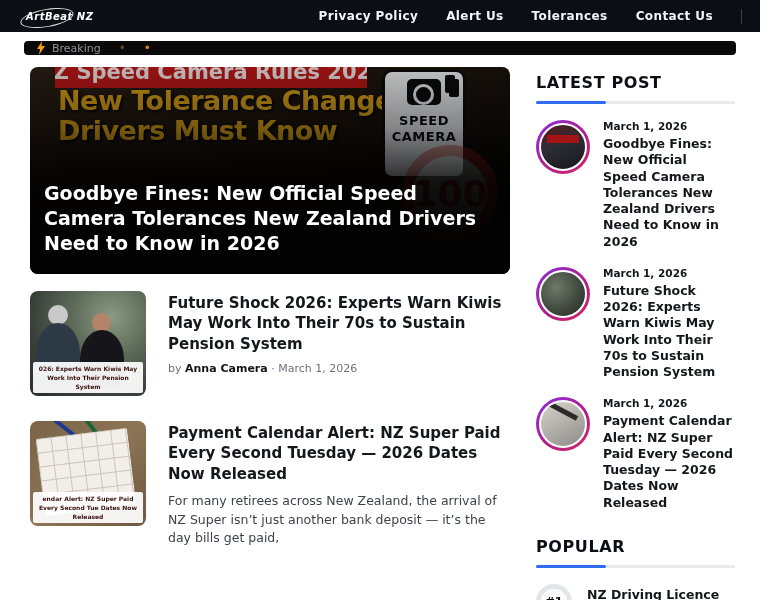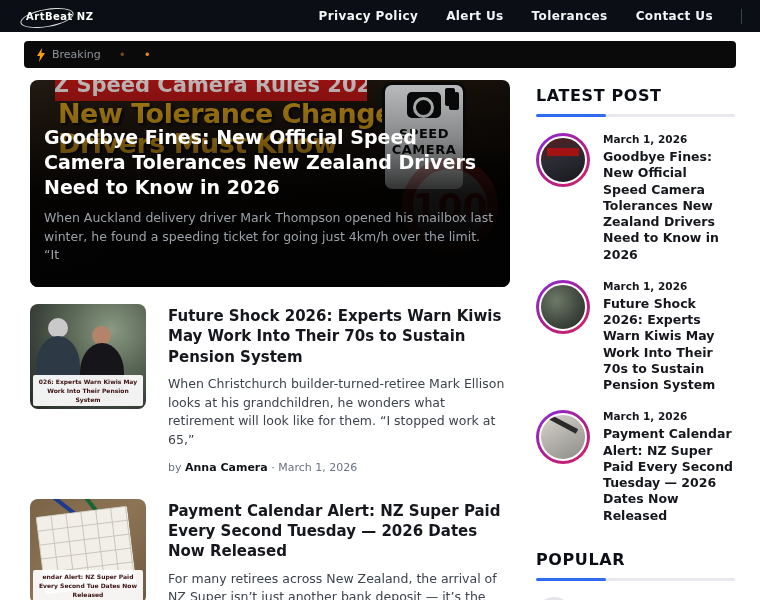--- a/index.html
+++ b/index.html
@@ -2,31 +2,31 @@
 <html><head>
 <meta charset="utf-8">
 <style>
   * { margin:0; padding:0; box-sizing:border-box; }
   html,body { width:760px; height:600px; overflow:hidden; background:#fff;
               font-family:"DejaVu Sans","Liberation Sans",sans-serif; }
 
   
   .topbar { height:32px; background:#0b0e14; display:flex; align-items:center;
             justify-content:space-between; padding:0 18px; }
-  .logo { position:relative; color:#fff; font-size:10px; font-weight:bold; 
+  .logo { position:relative; color:#fff; font-size:10px; font-weight:bold; font-style:italic;
           padding:5px 8px; letter-spacing:.5px; white-space:nowrap; }
   .logo::before { content:""; position:absolute; left:2px; top:3px; width:52px; height:16px;
                   border:1px solid rgba(255,255,255,.85); border-radius:50%; transform:rotate(-10deg); }
   .nav { display:flex; align-items:center; gap:28px; }
   .nav a { color:#f3f4f6; font-size:12px; font-weight:bold; text-decoration:none; letter-spacing:.4px; }
   .nav-divider { width:1px; height:15px; background:#39404d; }
 
   
   .breaking-wrap { padding:9px 24px 0 24px; background:#fff; }
-  .breaking { background:#0a0a0a; border-radius:4px; height:27px; display:flex; align-items:center;
+  .breaking { background:#0a0a0a; border-radius:4px; height:14px; display:flex; align-items:center;
               padding:4px 12px; overflow:hidden; white-space:nowrap; }
   .breaking-label { display:flex; align-items:center; gap:6px; color:#8f949b; font-size:11px; flex:none; margin-right:10px; }
   .bolt { width:10px; height:14px; display:inline-block; }
   .tick-sep { color:#e0871a; font-size:12px; margin:0 10px; flex:none; }
   .tick-sep.dim { color:#6b4a1e; margin:0 8px; }
   .tick-item { color:#ffffff; font-size:11.5px; font-weight:bold; flex:none; }
 
   
   .content { display:flex; gap:26px; padding:12px 25px 0 30px; }
   .main-col { width:480px; flex:none; }
@@ -152,35 +152,33 @@
 Drivers Must Know</div>
       <div class="speed-sign">
         <div class="cam"></div>
         <div class="sign-text" style="white-space:pre-line;">SPEED
 CAMERA</div>
       </div>
       <div class="limit-sign">100</div>
       <div class="hero-shade"></div>
       <div class="hero-content">
         <div class="hero-title">Goodbye Fines: New Official Speed Camera Tolerances New Zealand Drivers Need to Know in 2026</div>
-        <div class="hero-excerpt">When Auckland delivery driver Mark Thompson opened his mailbox last winter, he found a speeding ticket for going just 4km/h over the limit. “It</div>
       </div>
     </div>
 
     <div class="article">
       <div class="thumb thumb-people">
         <div class="p1-head"></div>
         <div class="p-sil p1-body"></div>
         <div class="p2-head"></div>
         <div class="p-sil p2-body"></div>
         <div class="thumb-cap">026: Experts Warn Kiwis May Work Into Their Pension System</div>
       </div>
       <div class="art-body">
         <div class="art-title">Future Shock 2026: Experts Warn Kiwis May Work Into Their 70s to Sustain Pension System</div>
-        <div class="art-excerpt">When Christchurch builder-turned-retiree Mark Ellison looks at his grandchildren, he wonders what retirement will look like for them. “I stopped work at 65,”</div>
         <div class="art-byline">
           <span>by</span>
           <span class="author">Anna Camera</span>
           <span class="dot">·</span>
           <span>March 1, 2026</span>
         </div>
       </div>
     </div>
 
     <div class="article">

